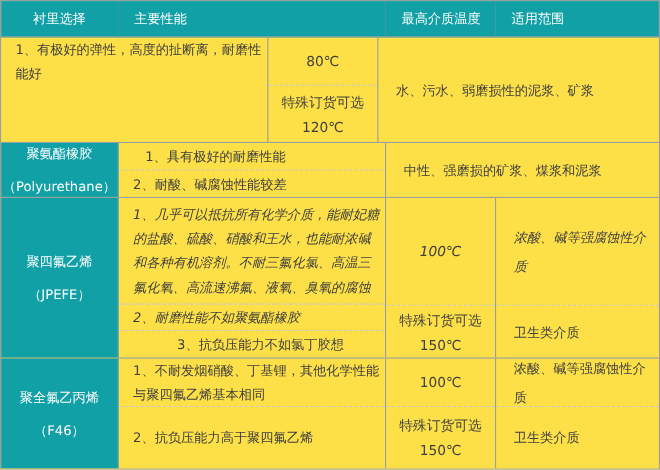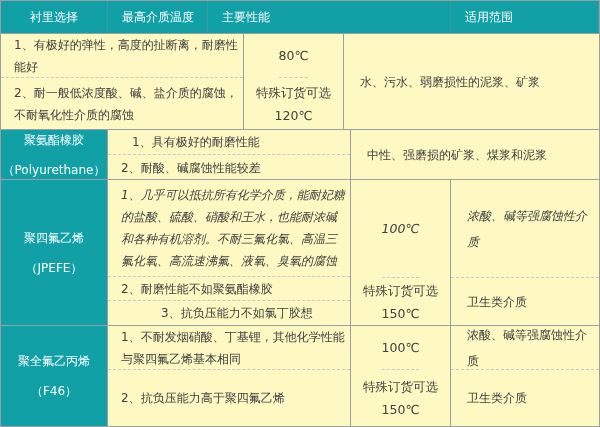--- a/index.html
+++ b/index.html
@@ -7,39 +7,39 @@
   body {
     font-family: "DejaVu Sans", "Liberation Sans", sans-serif;
     color: #404040;
     font-size: 12px;
   }
   .table-wrap {
     position: relative;
     width: 600px;
     height: 427px;
     border: 1px solid #98a0a4;
-    background: #fef9c3;
+    background: #fde047;
     display: flex;
     flex-direction: column;
     overflow: hidden;
   }
   .trow {
     display: flex;
     flex-direction: row;
     border-bottom: 1px solid #98a0a4;
   }
   .trow:last-child { border-bottom: none; }
   .cell {
     border-right: 1px solid #98a0a4;
     overflow: hidden;
   }
   .cell:last-child { border-right: none; }
   .c1 { width: 107px; }
   .c2 { width: 243px; }
-  .c3 { width: 100px; align-items: center; }
+  .c3 { width: 100px; }
   .c4 { width: 150px; flex: 1; }
 
   
   .header { height: 33px; background: #10a0a6; }
   .header .cell {
     color: #ffffff;
     display: flex;
     align-items: center;
     border-right: 1px solid #3d9aa0;
     font-size: 12px;
@@ -85,41 +85,40 @@
   }
   .scope .sub {
     padding: 2px 6px 2px 16px;
     line-height: 26px;
     text-align: left;
   }
 
   
   .r1 .h-a { height: 44px; } .r1 .h-b { height: 52px; flex: 1; }
   .r2 .h-a { height: 25px; padding-left: 24px; } .r2 .h-b { height: 25px; flex: 1; }
-  .r3 .h-a { height: 98px; font-style: italic; } .r3 .h-m1 { height: 24px; } .r3 .h-m2 { height: 24px; flex: 1; margin-left: 40px; }
+  .r3 .h-a { height: 98px; font-style: italic; } .r3 .h-m1 { height: 24px; font-style: italic; } .r3 .h-m2 { height: 24px; flex: 1; margin-left: 40px; }
   .r3 .h-b { height: 48px; flex: 1; }
   .r4 .h-a { height: 44px; } .r4 .h-b { height: 58px; flex: 1; }
   .full { flex: 1; }
 </style>
 </head>
 <body>
 
 <div class="table-wrap">
 
   <div class="trow header">
     <div class="cell c1">衬里选择</div>
+    <div class="cell c2">主要性能</div>
     <div class="cell c3">最高介质温度</div>
-    <div class="cell c2">主要性能</div>
     <div class="cell c4">适用范围</div>
   </div>
 
   <div class="trow r1">
     <div class="cell c2 subcol perf">
       <div class="sub h-a">1、有极好的弹性，高度的扯断离，耐磨性能好</div>
-      <div class="sub h-b">2、耐一般低浓度酸、碱、盐介质的腐蚀，不耐氧化性介质的腐蚀</div>
     </div>
     <div class="cell c3 subcol temp">
       <div class="sub h-a">80℃</div>
       <div class="sub h-b">特殊订货可选
 120℃</div>
     </div>
     <div class="cell c4 subcol scope">
       <div class="sub full">水、污水、弱磨损性的泥浆、矿浆</div>
     </div>
   </div>

